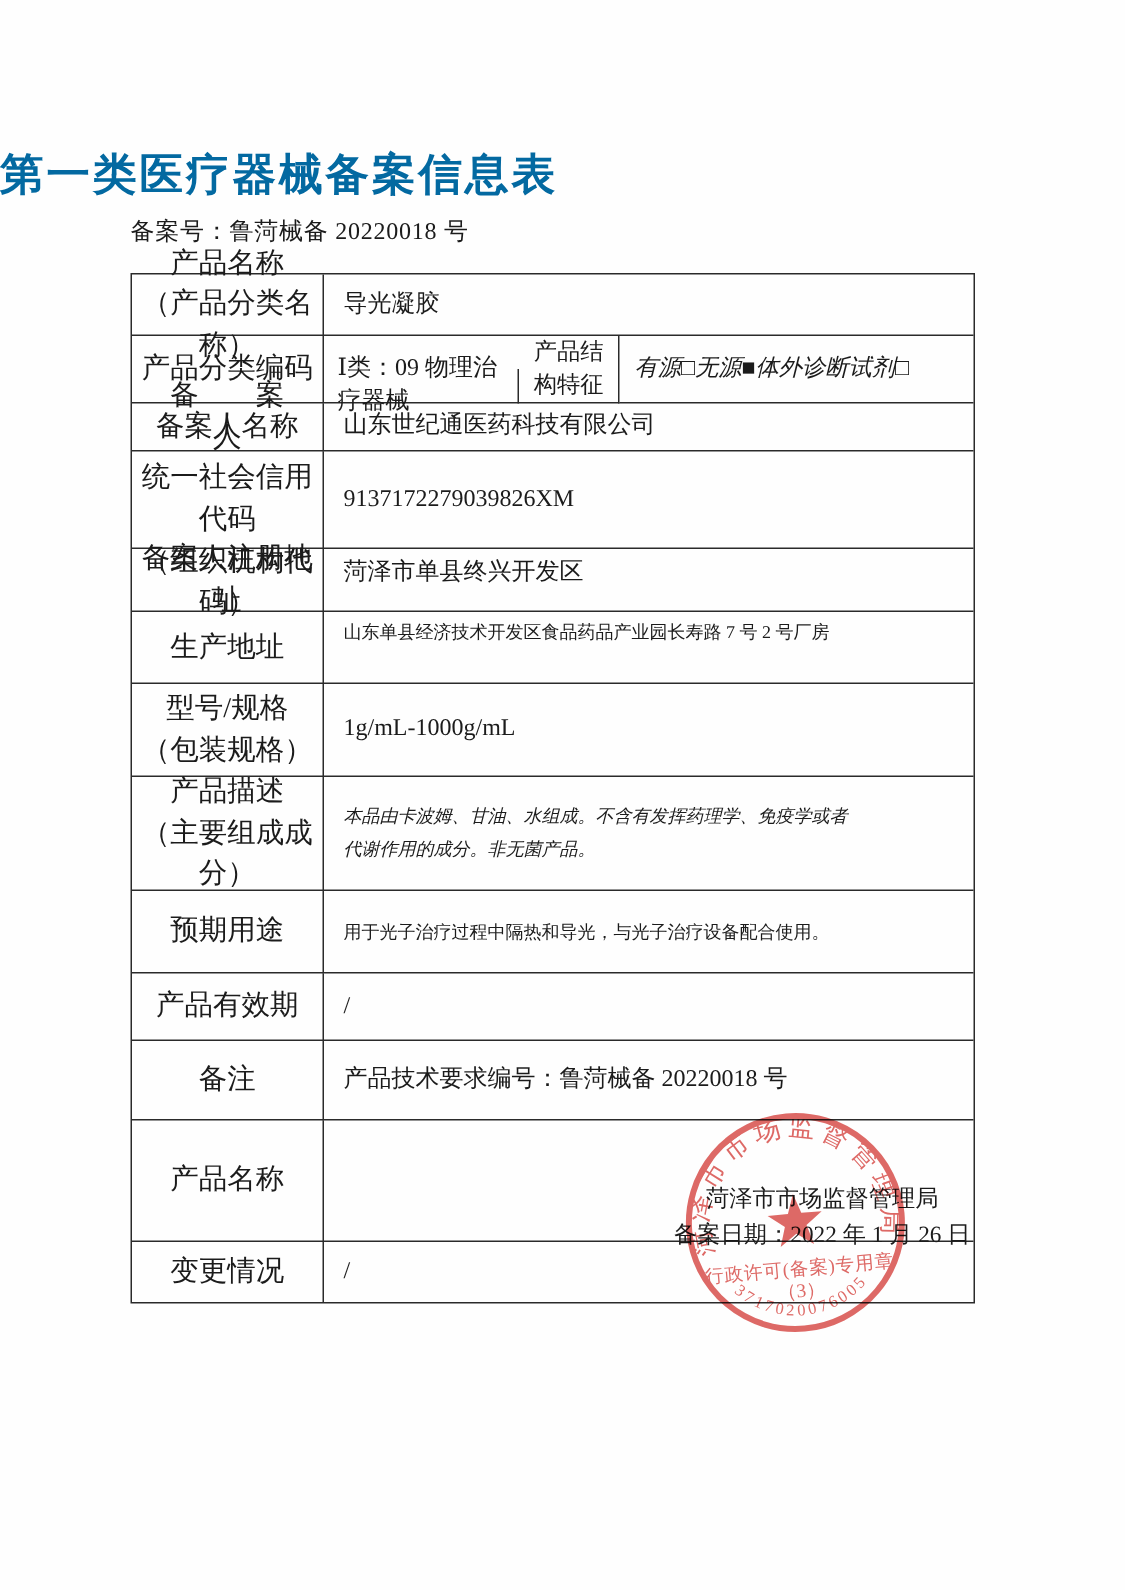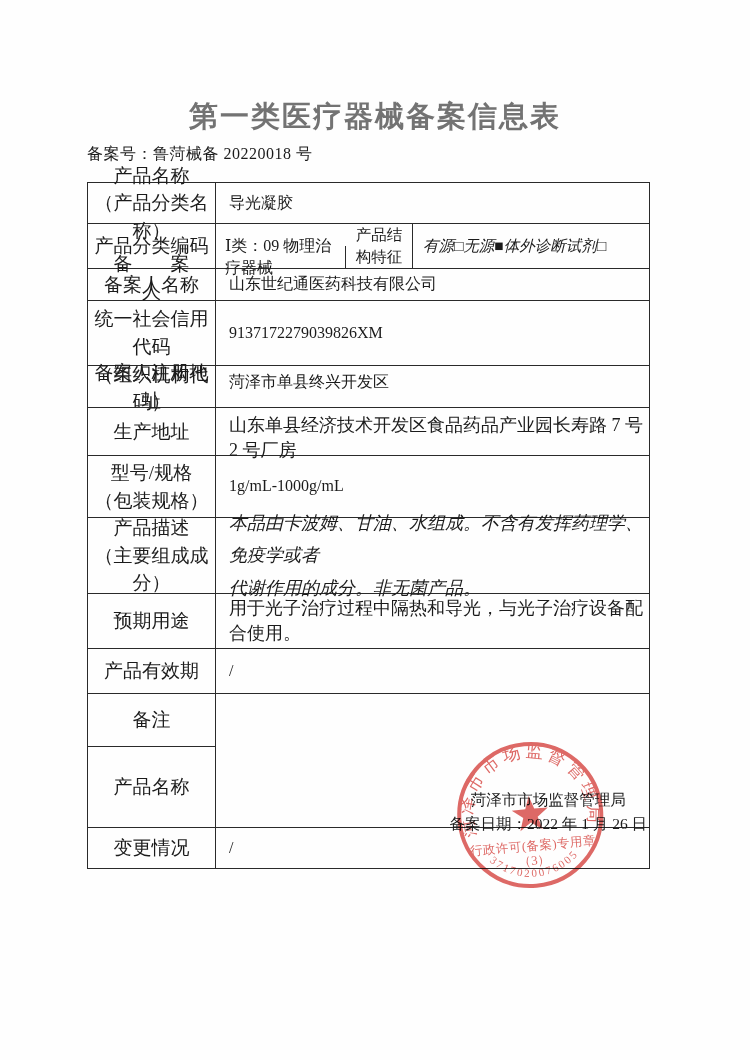--- a/index.html
+++ b/index.html
@@ -6,23 +6,23 @@
   .page{
     position:relative;
     width:750px;height:1060px;
     background:#fefefe;
     overflow:hidden;
     font-family:"Liberation Serif","DejaVu Serif",serif;
     color:#1b1b1b;
   }
   .title{
     position:absolute;top:97px;left:0;width:750px;
-    margin:0;text-align:center;
+    margin:0;
     font-size:29px;font-weight:700;letter-spacing:2px;
-    color:#737373;
+    color:#0369a1;
   }
   .record-no{
     position:absolute;top:144px;left:87px;width:561px;
     text-align:left;font-size:16px;letter-spacing:.5px;
   }
   .grid{
     position:absolute;left:87px;top:182px;
     display:grid;
     grid-template-columns:128px 130px 67px 236px;
     grid-template-rows:41px 45px 32px 65px 42px 48px 62px 76px 55px 45px 53px 81px 40px;
@@ -44,21 +44,21 @@
     font-size:19px;line-height:1.45;
     padding:0 2px;
   }
   .value{grid-column:2/5;padding-left:13px;padding-right:4px;}
   .c2{grid-column:2/3;padding-left:9px;padding-right:8px;font-size:16px;margin-top:22px;}
   .c3{grid-column:3/4;justify-content:center;text-align:center;font-size:15.5px;}
   .c4{grid-column:4/5;padding-left:10px;font-size:15.5px;font-style:italic;}
   .end{border-right:none;}
   .bottom{border-bottom:none;}
   .top-align{align-items:flex-start;padding-top:5px;}
-  .fs15{font-size:18px;}
+  .fs15{font-size:12px;}
   .desc{line-height:1.8;padding-right:0;font-style:italic;}
   .unit-cell{position:relative;}
   .authority-block{
     position:absolute;right:2px;bottom:-9px;
     text-align:center;font-size:15.5px;line-height:1.55;
     white-space:nowrap;
   }
   .stamp{
     position:absolute;left:430px;top:712px;
     mix-blend-mode:multiply;opacity:.85;
@@ -111,20 +111,21 @@
     <div class="cell value end fs15 desc">本品由卡波姆、甘油、水组成。不含有发挥药理学、免疫学或者
 代谢作用的成分。非无菌产品。</div>
 
     <div class="cell label">预期用途</div>
     <div class="cell value end fs15">用于光子治疗过程中隔热和导光，与光子治疗设备配合使用。</div>
 
     <div class="cell label">产品有效期</div>
     <div class="cell value end">/</div>
 
     <div class="cell label">备注</div>
+    <div class="cell value end">产品技术要求编号：鲁菏械备 20220018 号</div>
 
     <div class="cell label">产品名称</div>
     <div class="cell value end unit-cell">
       <div class="authority-block">
         <div>菏泽市市场监督管理局</div>
         <div>备案日期：2022 年 1 月 26 日</div>
       </div>
     </div>
 
     <div class="cell label bottom">变更情况</div>

